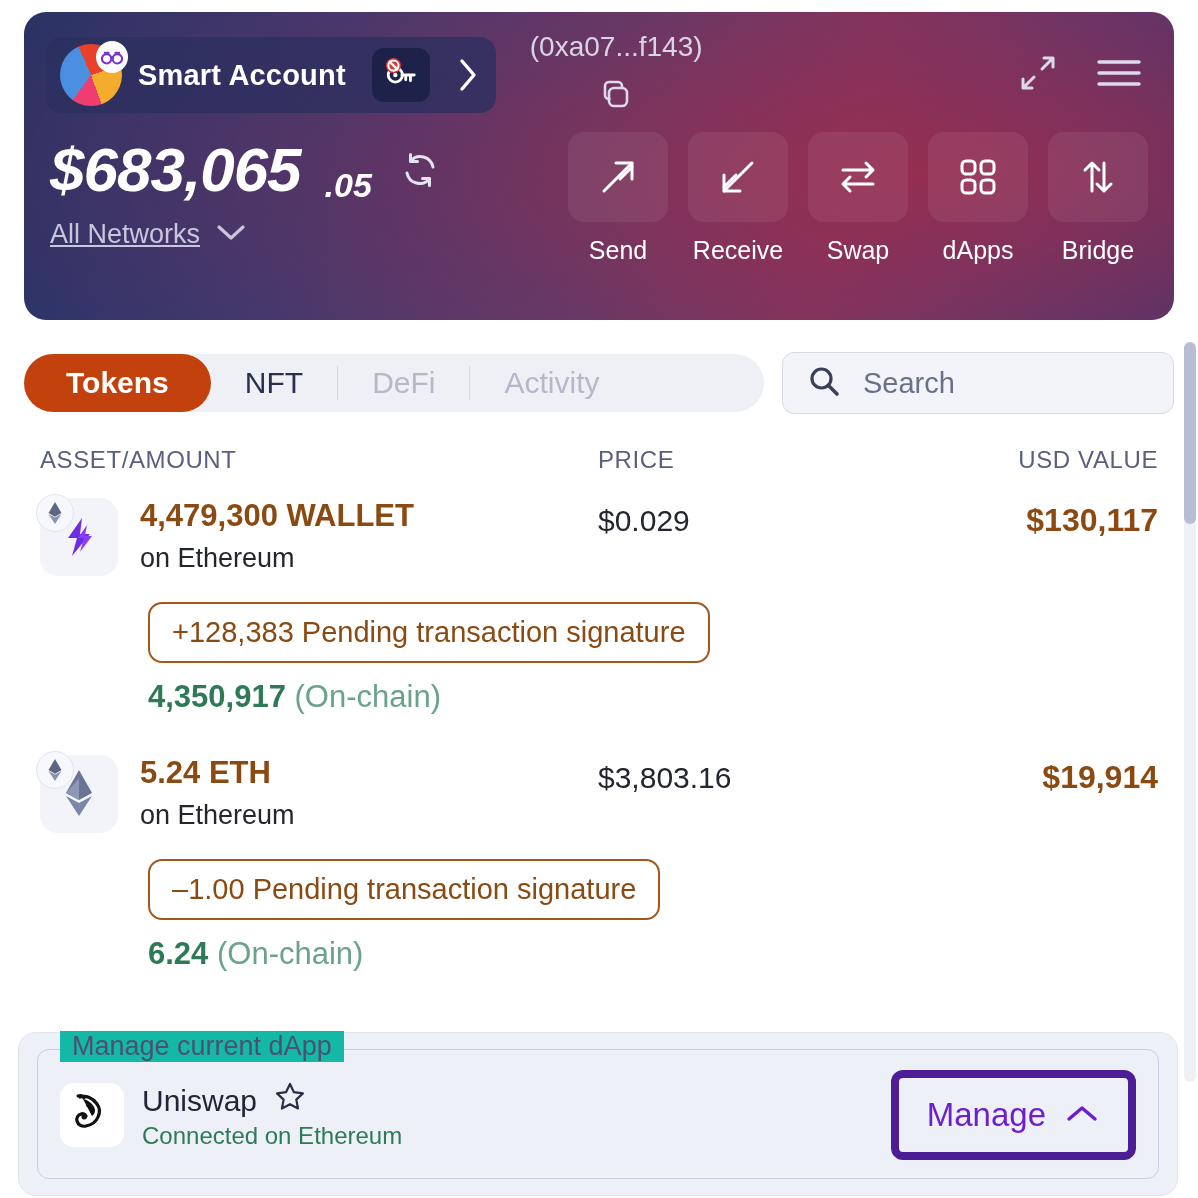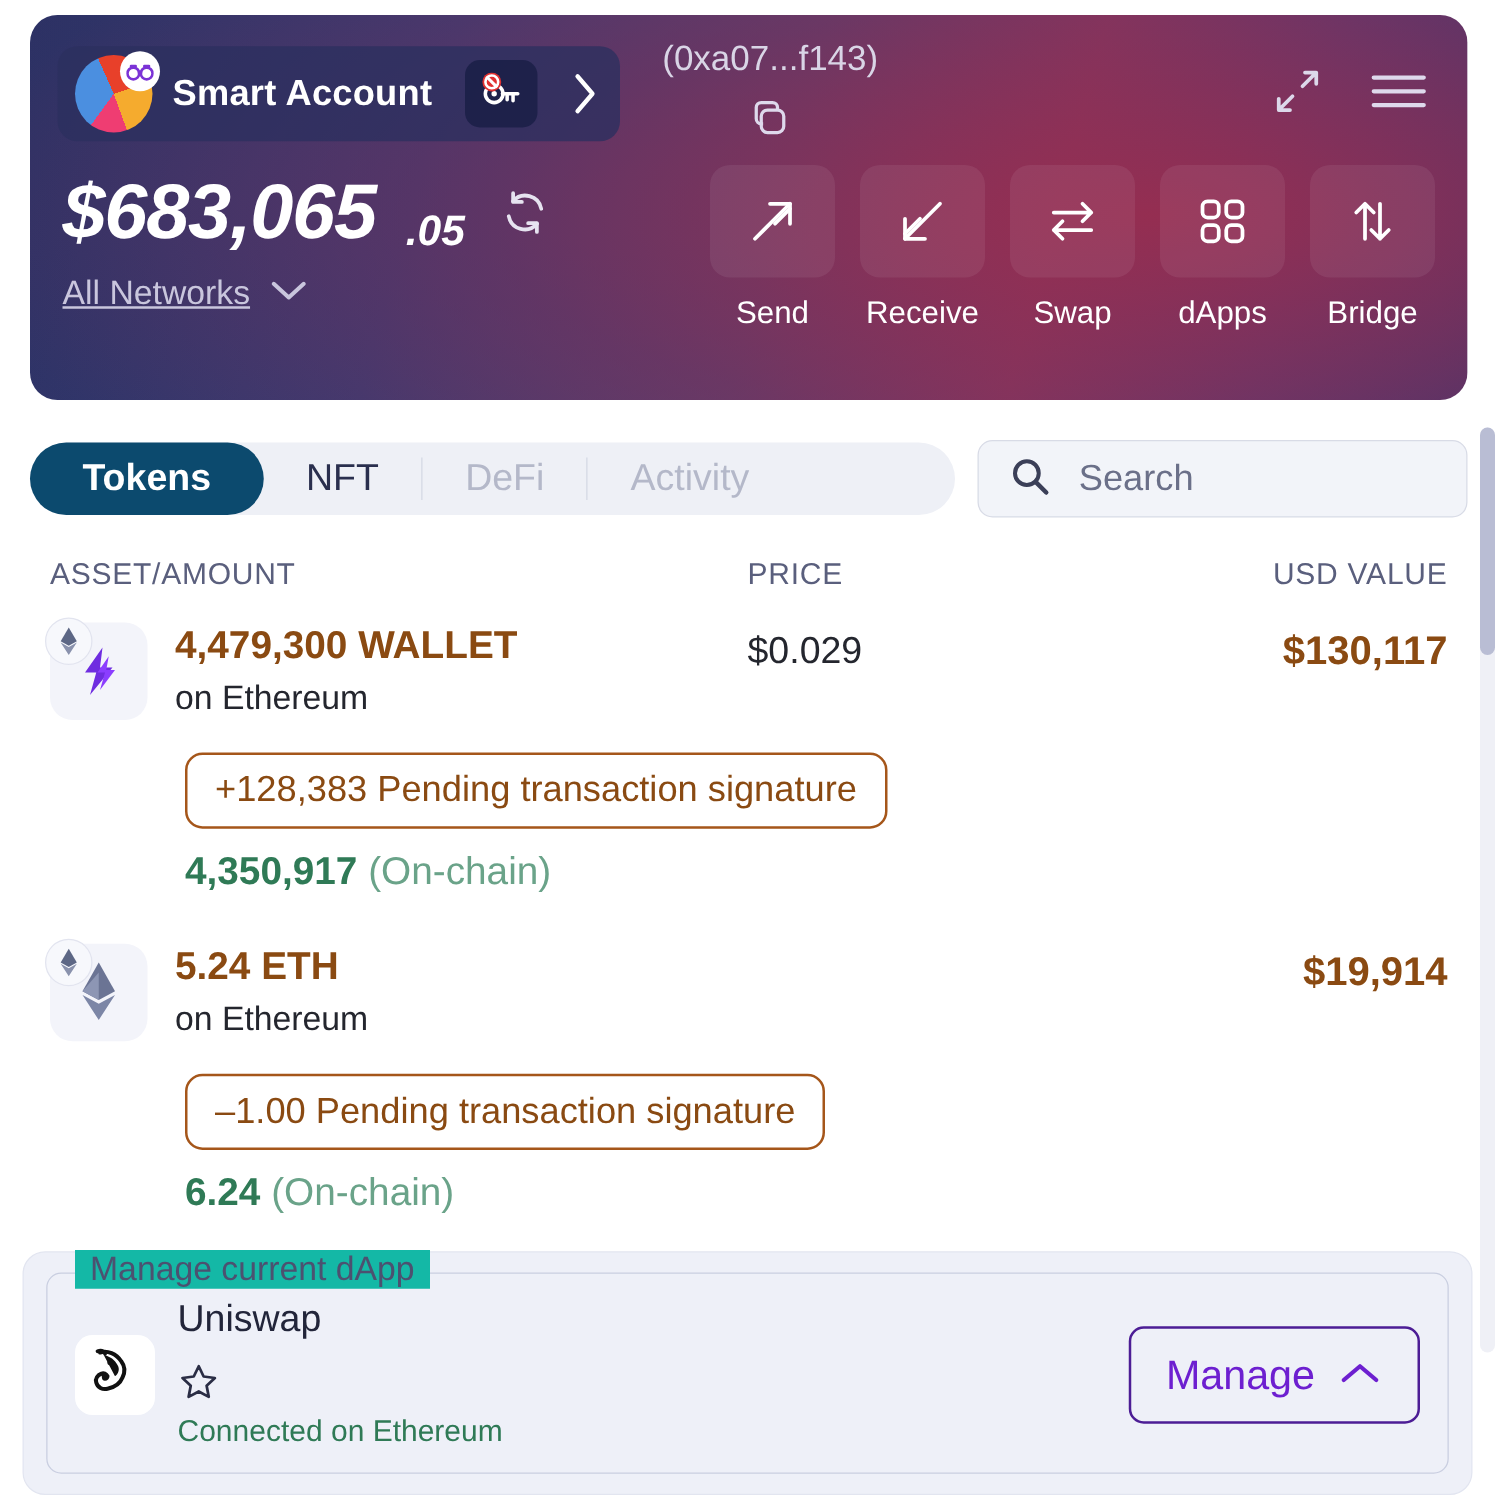--- a/index.html
+++ b/index.html
@@ -142,21 +142,21 @@
   }
   .tab {
     font-size: 30px;
     color: #2a2f4e;
     padding: 0 34px;
     height: 58px;
     line-height: 58px;
     white-space: nowrap;
   }
   .tab.active {
-    background: #0c4a6e;
+    background: #c2410c;
     color: #ffffff;
     font-weight: 700;
     border-radius: 30px;
     padding: 0 42px;
   }
   .tab.muted { color: #b4b8c9; }
   .tab-sep { width: 1px; height: 34px; background: #d3d7e4; }
   .search {
     flex: 1;
     height: 62px;
@@ -244,26 +244,26 @@
     font-size: 27px;
   }
   .dapp-inner { display: flex; align-items: center; padding-top: 10px; }
   .dapp-logo {
     width: 64px; height: 64px; border-radius: 14px;
     background: #ffffff;
     display: flex; align-items: center; justify-content: center;
     flex: none;
   }
   .dapp-txt { margin-left: 18px; }
-  .dapp-name-row { display: flex; align-items: flex-start; gap: 16px; flex-direction: column; }
+  .dapp-name-row { display: flex; align-items: flex-end; gap: 16px; }
   .dapp-name { font-size: 30px; color: #22253a; }
   .dapp-sub { font-size: 24px; color: #2f7a56; margin-top: 4px; }
   .manage-btn {
     margin-left: auto;
-    border: 2px solid #4c1d95;
+    border: 8px solid #4c1d95;
     border-radius: 12px;
     color: #6d1fd0;
     font-size: 33px;
     padding: 18px 28px;
     display: flex; align-items: center; gap: 18px;
     background: transparent;
   }
 
   
   .scrollbar {
@@ -494,20 +494,21 @@
             <path d="M9 1L2 13l7 4 7-4z" fill="#5d6785"></path>
             <path d="M9 18l-7-4 7 11 7-11z" fill="#8a92ad"></path>
           </svg>
         </div>
       </div>
       <div>
         <div class="tok-amount">5.24 ETH</div>
         <div class="tok-chain">on Ethereum</div>
       </div>
     </div>
+    <div class="price-cell">$3,803.16</div>
     <div class="usd-cell">$19,914</div>
   </div>
   <div class="pending">–1.00 Pending transaction signature</div>
   <div class="onchain">
     <b>6.24</b>
     <span>(On-chain)</span>
   </div>
 
   
   <div class="scrollbar">

